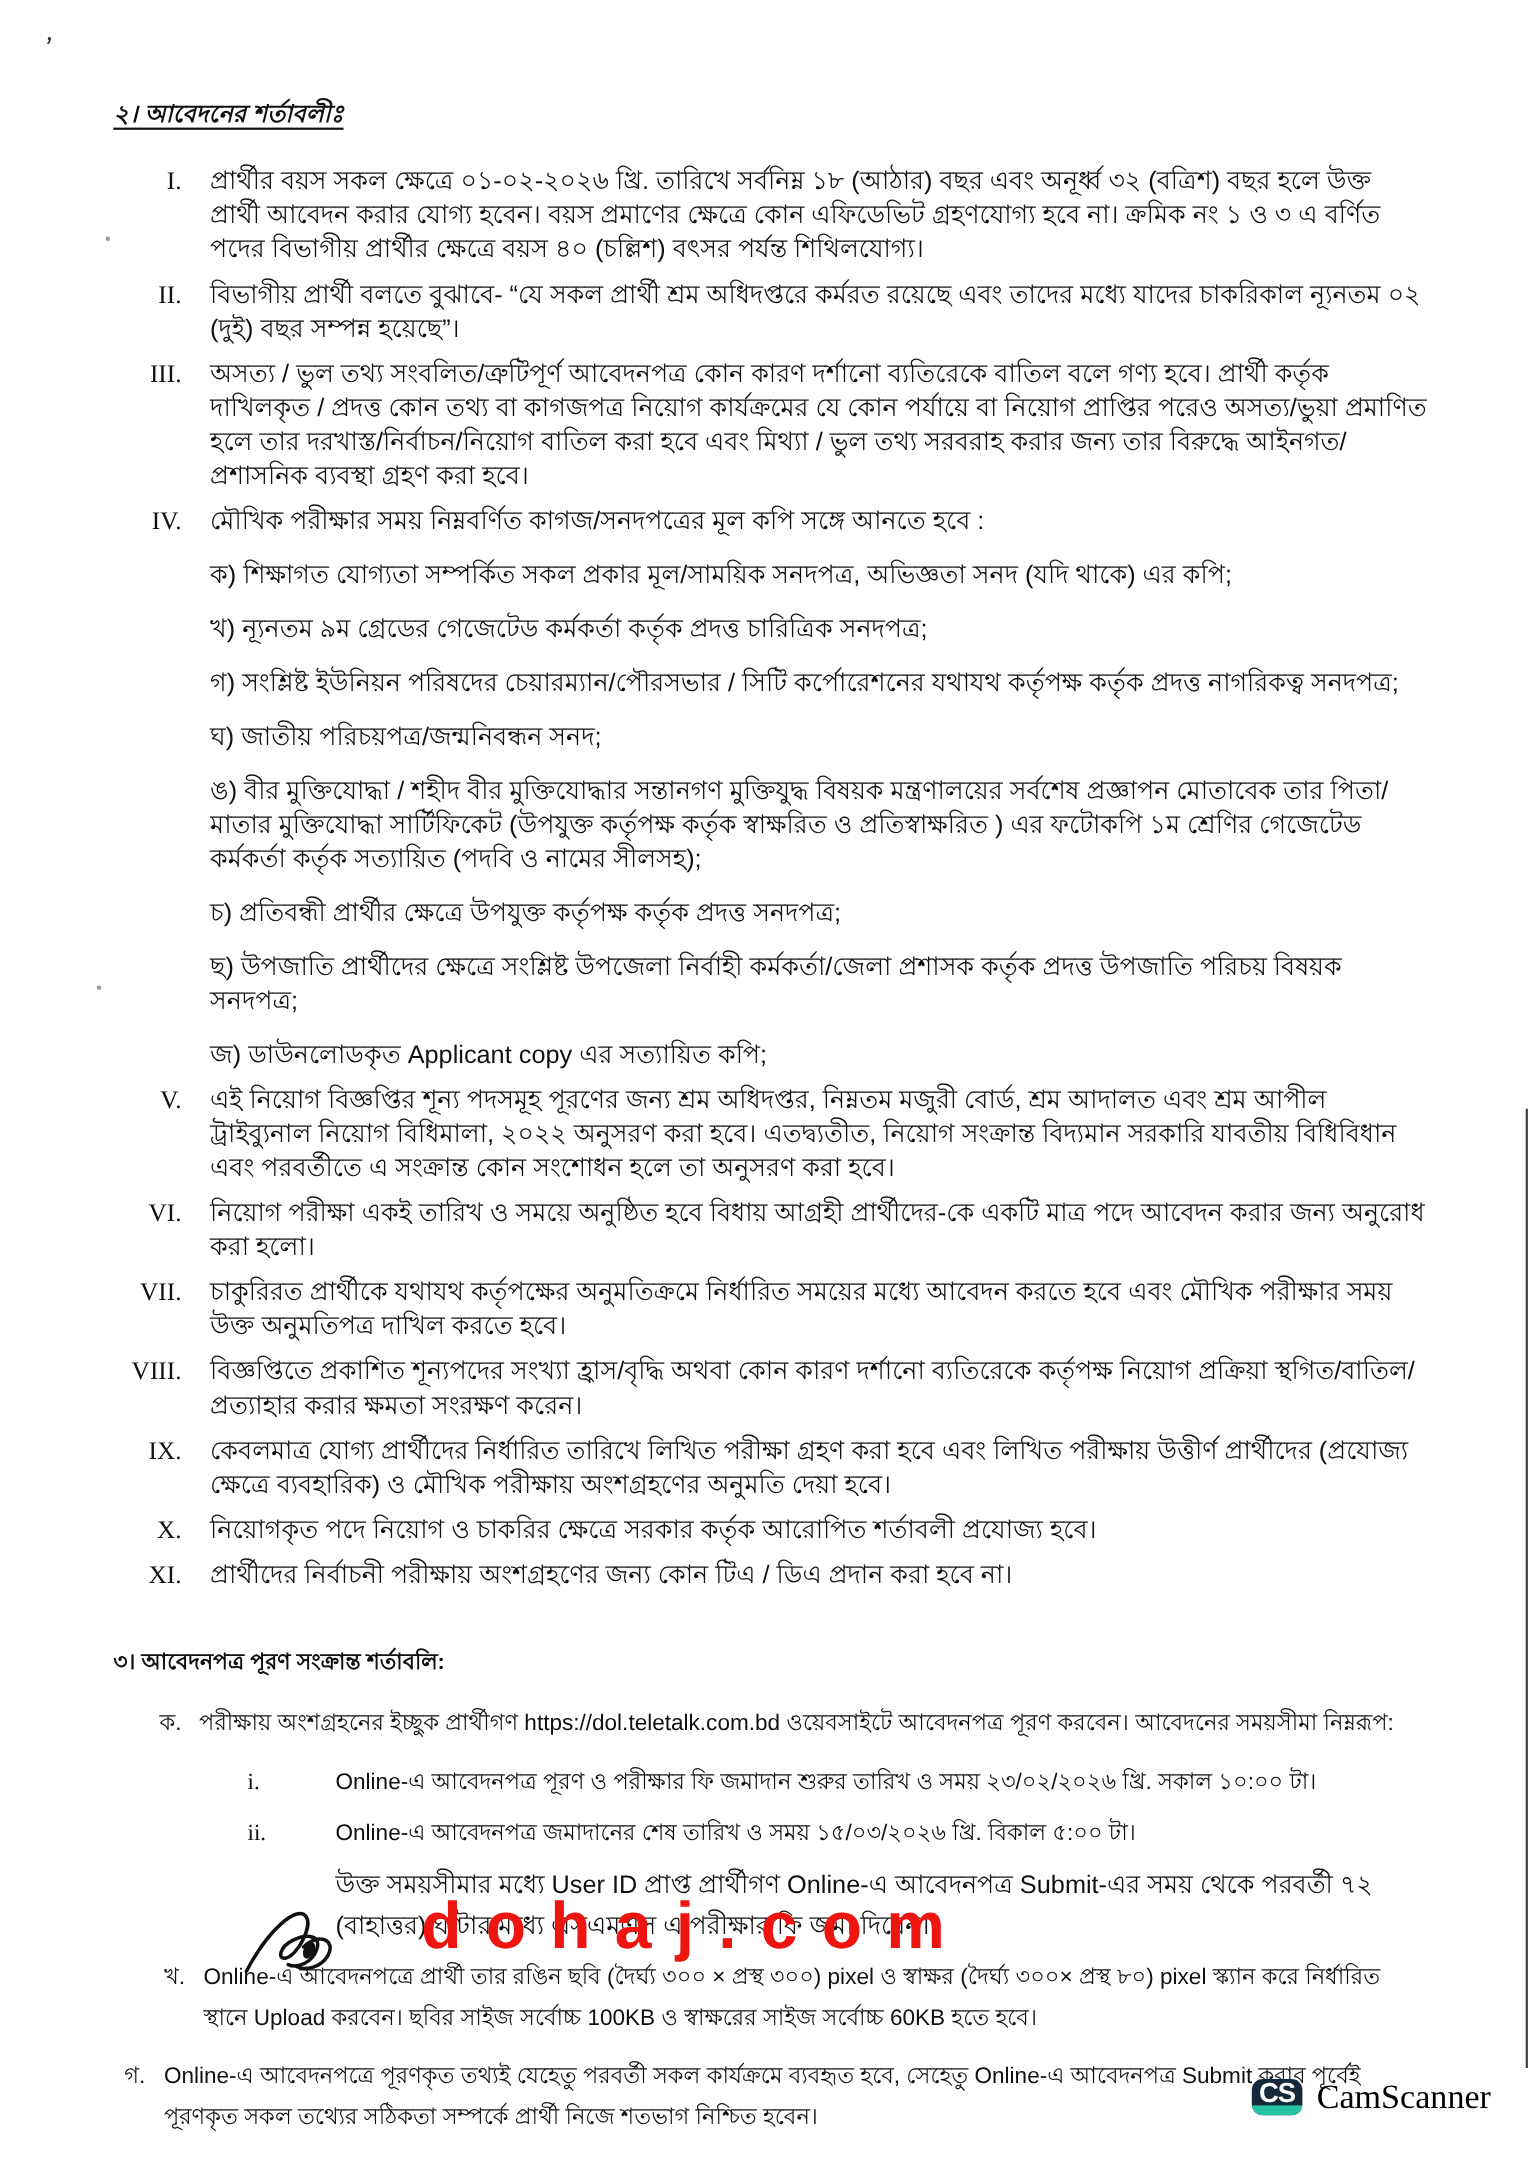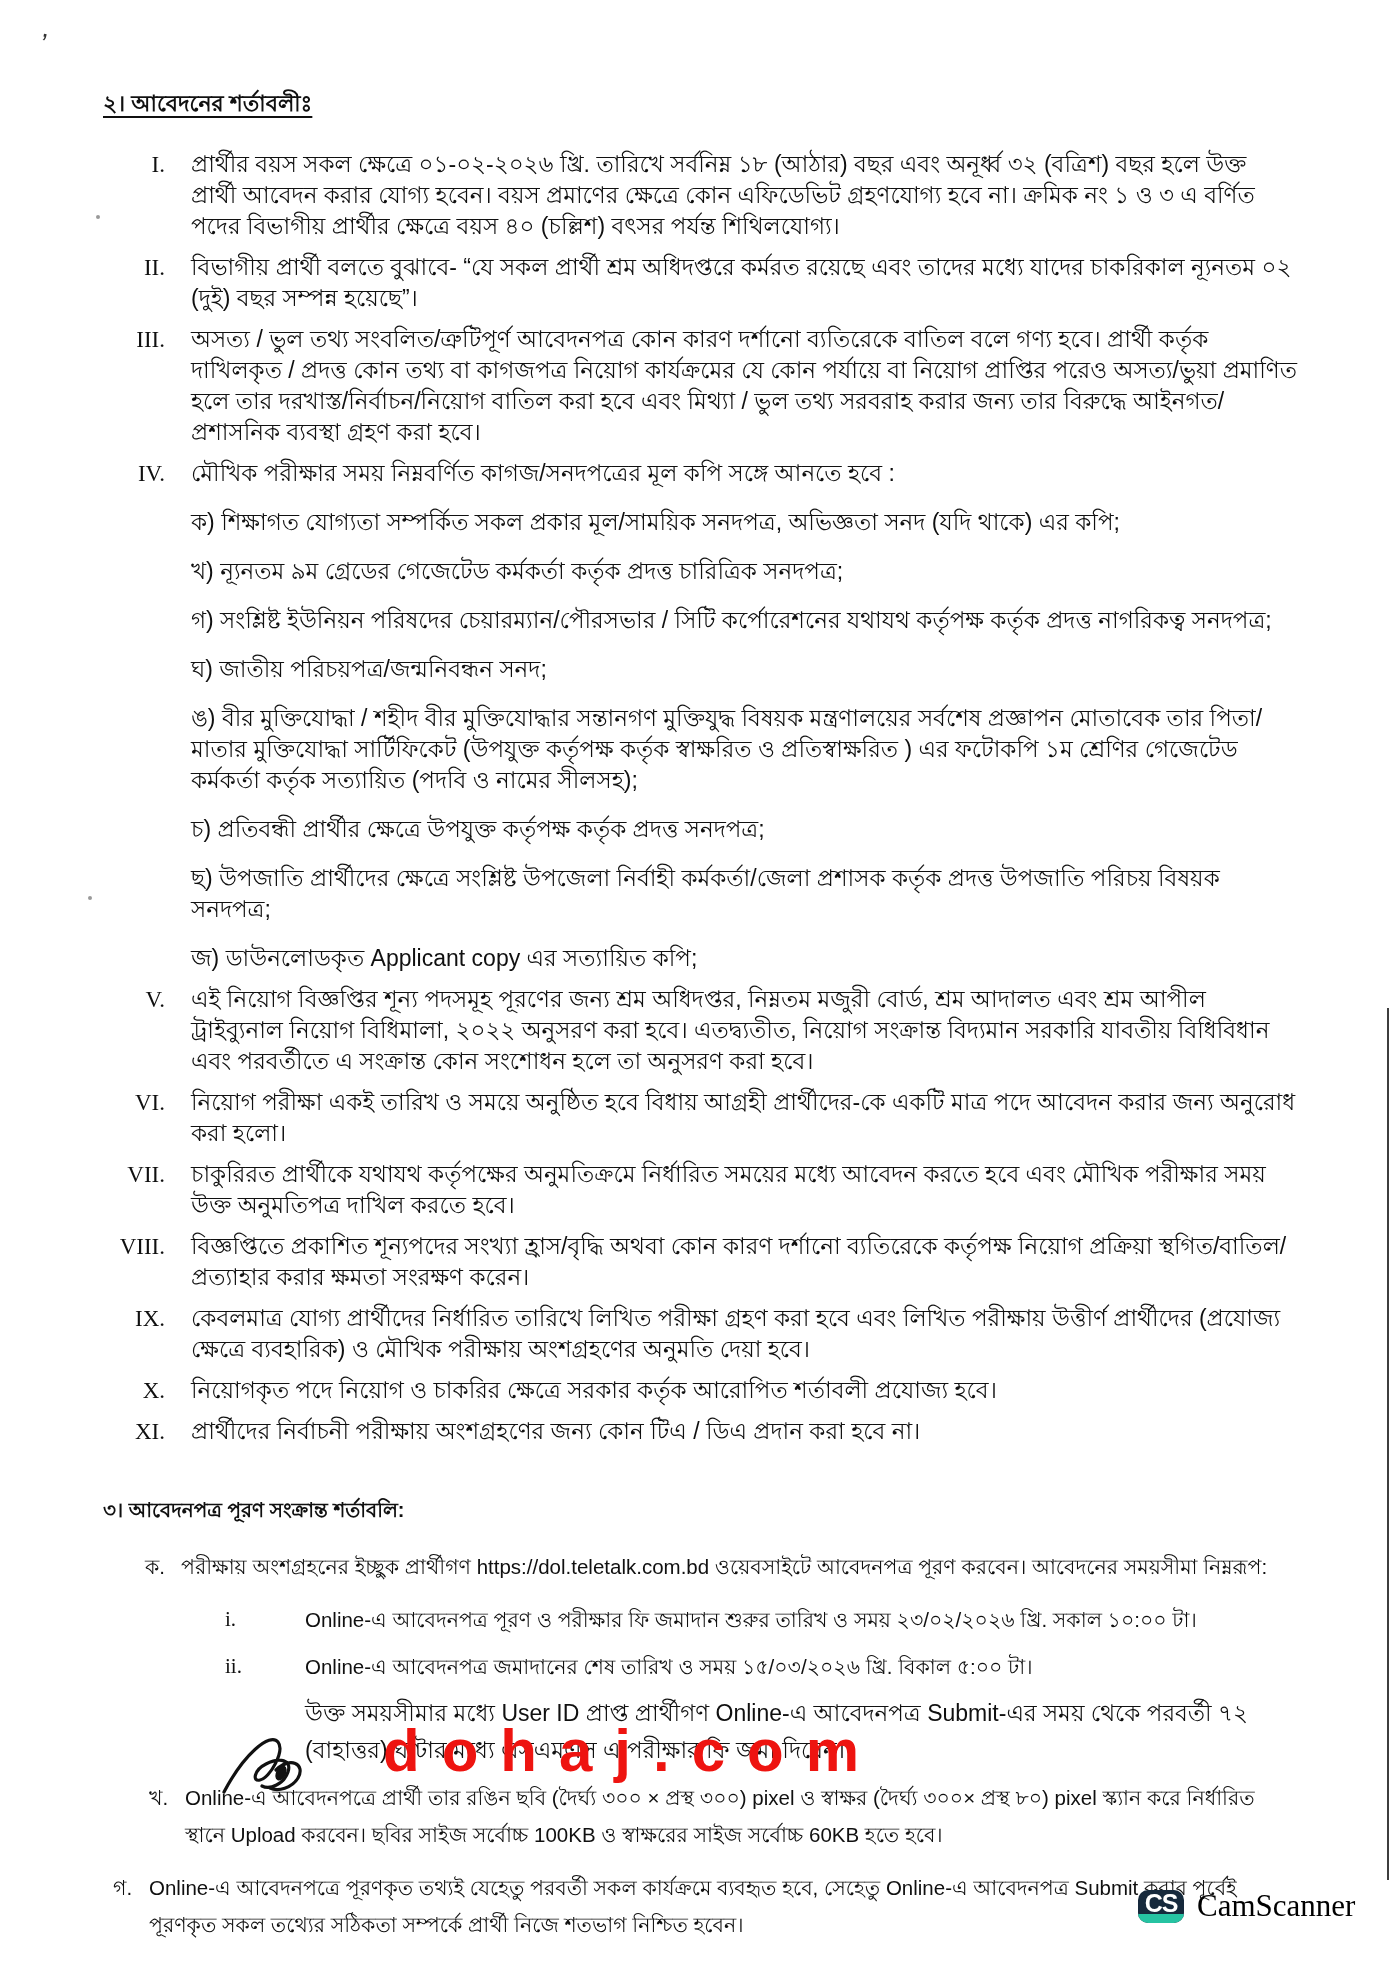--- a/index.html
+++ b/index.html
@@ -16,20 +16,21 @@
     background:#ffffff;
     padding:86px 103px 0 103px;
     box-sizing:border-box;
     overflow:hidden;
   }
   .heading{
     font-size:22px;font-weight:700;
     text-decoration:underline;
     text-underline-offset:5px;
     margin:0 0 26px 0;
+    font-style:italic;
   }
   .row{display:flex;margin-bottom:10px;}
   .num{
     flex:0 0 62px;
     text-align:right;
     font-family:"Liberation Serif","DejaVu Serif",serif;
     font-size:23px;
     line-height:31px;
     font-weight:500;
   }

